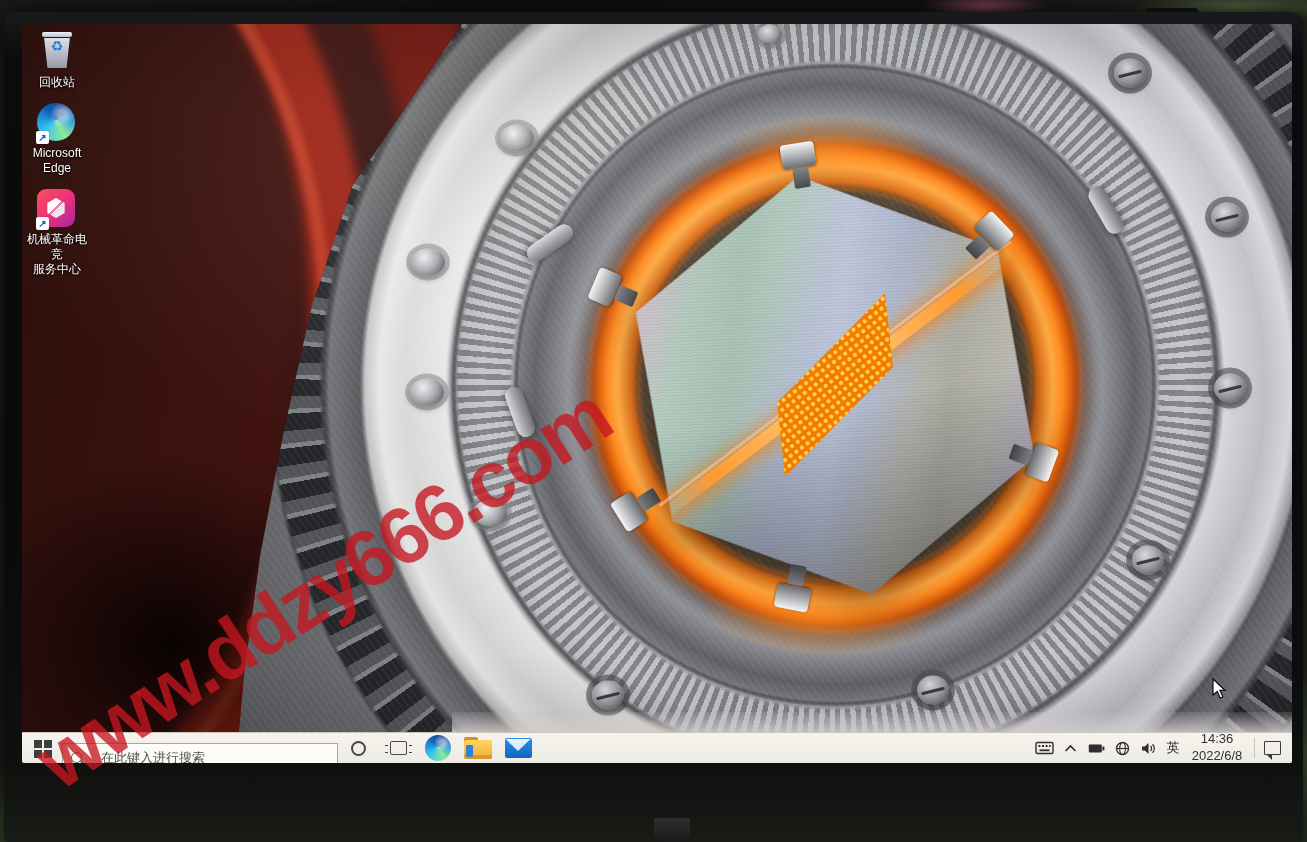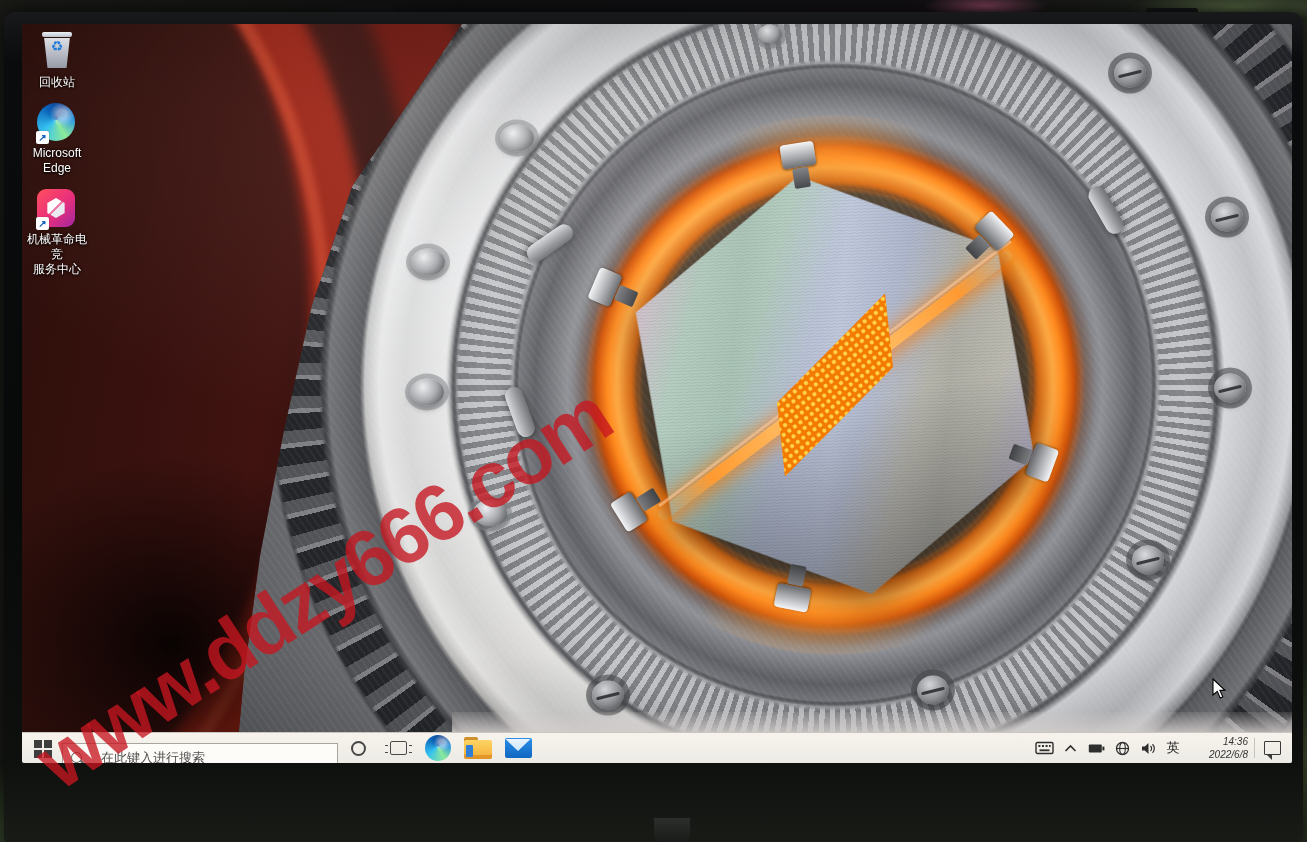--- a/index.html
+++ b/index.html
@@ -202,21 +202,21 @@
     background:#2f7fd6; border-radius:1px; }
   .mail { position:relative; width:27px; height:20px; background:linear-gradient(180deg,#2b8fe8,#0f66c0);
     border-radius:2px; overflow:hidden; }
   .mail::before { content:""; position:absolute; left:1px; right:1px; top:1px; height:12px;
     background:linear-gradient(180deg,#eaf4ff,#cfe6fb);
     clip-path:polygon(0 0, 100% 0, 50% 100%); }
 
   .tray { margin-left:auto; height:100%; display:flex; align-items:center; gap:3px; padding-right:8px; }
   .tray-ic { width:23px; height:100%; display:flex; align-items:center; justify-content:center; color:#2e2e2e; }
   .lang { font-size:13px; color:#222; width:20px; text-align:center; }
-  .clock { width:62px; text-align:right; font-size:10px; color:#333; line-height:1.3;font-style:italic; }
+  .clock { width:62px; text-align:center; font-size:13px; color:#333; line-height:1.3; }
   .tray-sep { width:1px; height:20px; background:#c6c2bc; margin:0 3px; }
   .action { position:relative; width:17px; height:14px; border:1.5px solid #3a3a3a; border-radius:1px; }
   .action::after { content:""; position:absolute; left:2px; bottom:-6px; width:0; height:0;
     border-left:5px solid transparent; border-top:5px solid #3a3a3a; }
 
   
   .watermark { position:absolute; left:66px; top:704px; height:92px; z-index:50;
     font-size:80px; font-weight:bold; letter-spacing:-3px; white-space:nowrap;
     color:rgba(198,22,32,.78); transform:rotate(-33deg); transform-origin:left bottom;
     pointer-events:none; }

